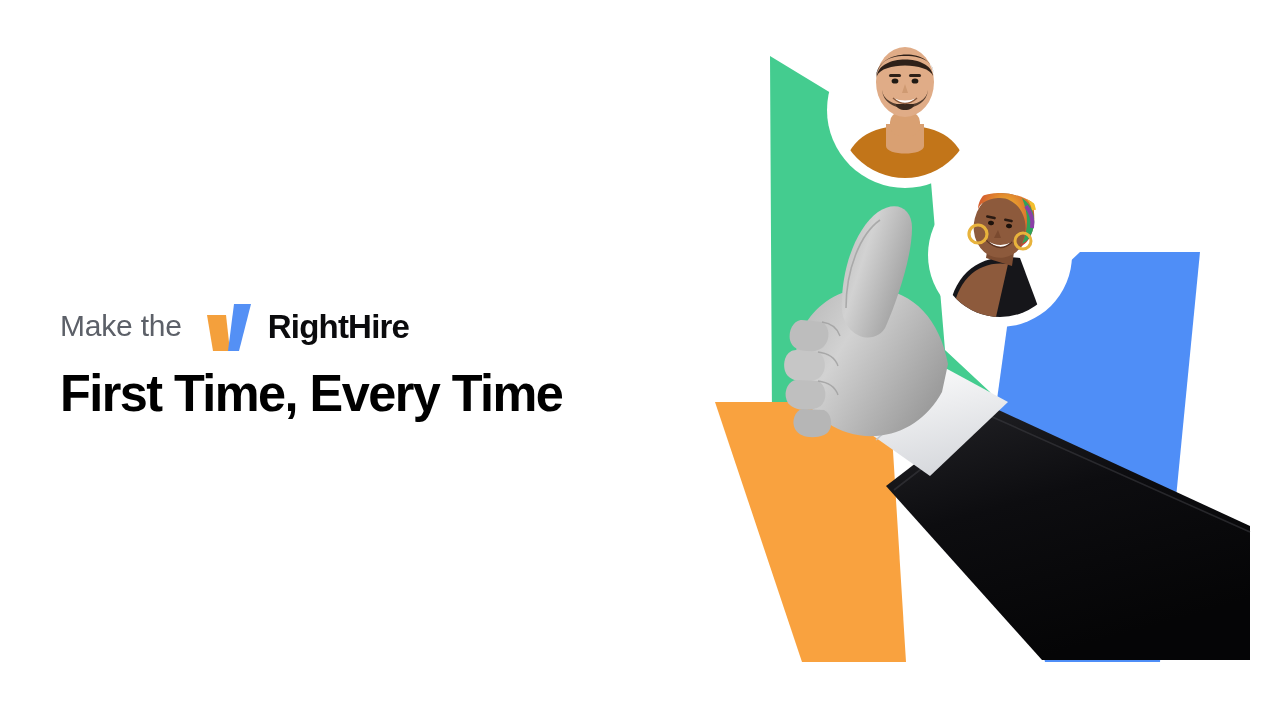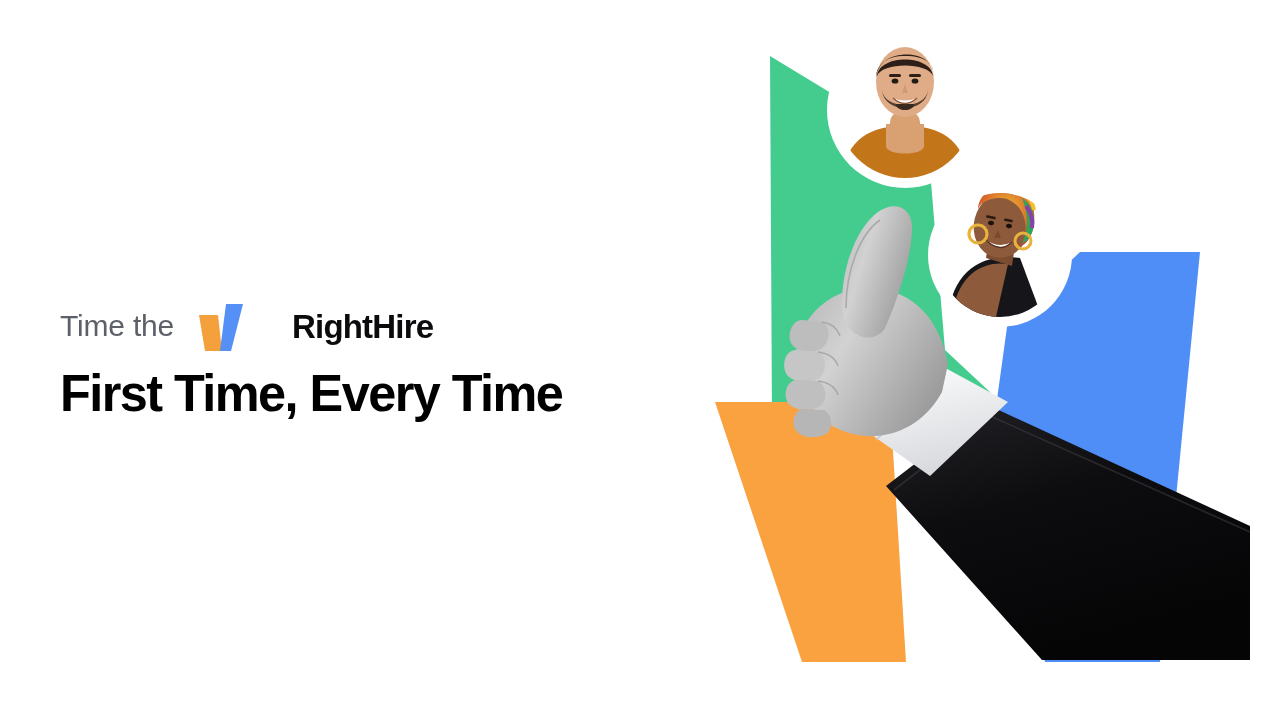--- a/index.html
+++ b/index.html
@@ -54,21 +54,20 @@
     flex: 0 0 auto;
   }
 
   .brand-word {
     font-size: 33px;
     font-weight: 700;
     color: #0b0b0d;
     letter-spacing: -0.8px;
     line-height: 1;
     white-space: nowrap;
-    margin-left: 32px;
   }
 
   .headline {
     margin-top: 14px;
     font-size: 52px;
     font-weight: 700;
     color: #000000;
     letter-spacing: -1.6px;
     line-height: 1.05;
     white-space: nowrap;
@@ -92,21 +91,21 @@
   }
 </style>
 </head>
 <body>
 
 <div class="slide">
 
   <div class="copy-block">
 
     <div class="eyebrow-row">
-      <span class="eyebrow-text">Time the</span>
+      <span class="eyebrow-text">Make the</span>
 
       <svg class="logo-mark" viewBox="0 0 54 50">
         <polygon points="3,14 22,14 26,50 9,50" fill="#f4a03c"></polygon>
         <polygon points="30,3 47,3 35,50 24,50" fill="#5490f5"></polygon>
       </svg>
 
       <span class="brand-word">RightHire</span>
     </div>
 
     <div class="headline">First Time, Every Time</div>

